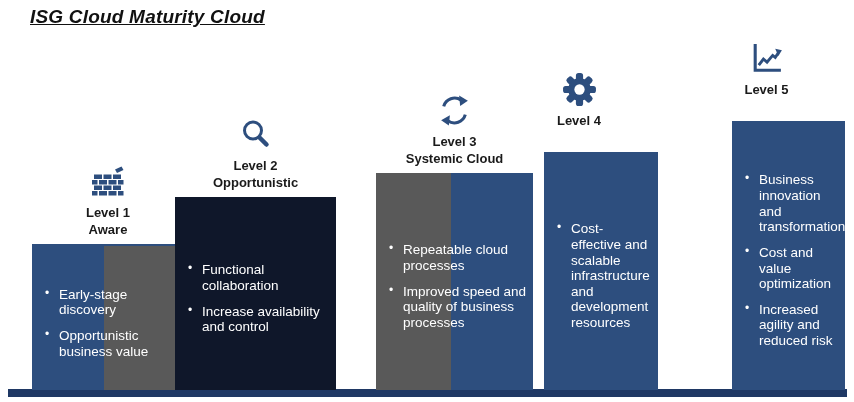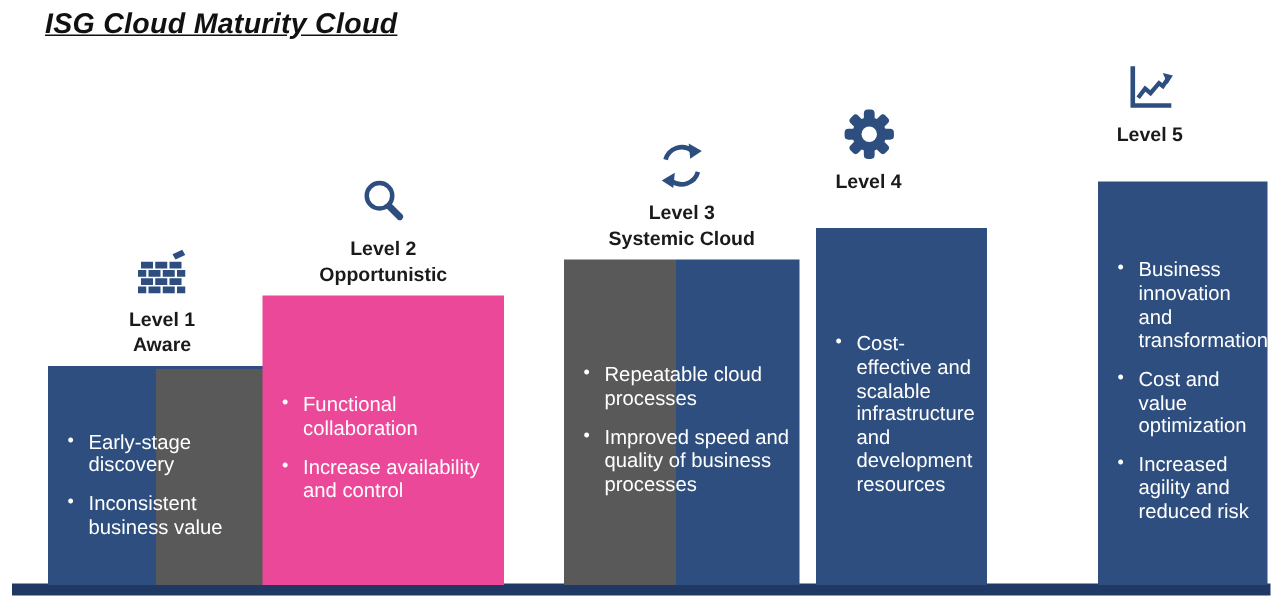--- a/index.html
+++ b/index.html
@@ -31,21 +31,21 @@
   .level-header{
     flex:0 0 auto;height:36px;margin-top:5px;margin-bottom:3px;
     text-align:center;font-size:13px;font-weight:700;color:#1a1a1a;line-height:1.3;
   }
   .level-header span{display:block;}
   .bar{
     flex:1 1 auto;display:flex;flex-direction:column;justify-content:center;
     padding:18px 6px 8px 12px;box-sizing:border-box;
   }
   .bar-blue{background:#2d4e7e;margin-left:44px;}
-  .bar-gray{background:#ec4899;}
+  .bar-gray{background:#0f172a;}
   .bar-split-blue-gray{
     background:linear-gradient(to right,#2d4e7e 0 47.5%,#595959 47.5% 100%);
     border-top:2px solid #2d4e7e;
   }
   .bar-split-gray-blue{
     background:linear-gradient(to right,#595959 0 47.5%,#2d4e7e 47.5% 100%);
   }
   ul.bullets{
     list-style:none;margin:0;padding:0;color:#ffffff;
     font-size:13.5px;line-height:1.16;
@@ -90,21 +90,21 @@
         </g>
       </svg>
     </div>
     <div class="level-header">
       <span>Level 1</span>
       <span>Aware</span>
     </div>
     <div class="bar bar-split-blue-gray">
       <ul class="bullets">
         <li>Early-stage discovery</li>
-        <li>Inconsistent business value</li>
+        <li>Opportunistic business value</li>
       </ul>
     </div>
   </div>
 
   <div class="level lv2">
     <div class="icon-wrap">
       <svg class="icon-svg" width="36" height="36" viewBox="0 0 36 36">
         <circle cx="15" cy="13.5" r="8.5" fill="none" stroke="#2d4e7e" stroke-width="3"></circle>
         <line x1="21.5" y1="20.5" x2="28.5" y2="27.5" stroke="#2d4e7e" stroke-width="4.5" stroke-linecap="round"></line>
       </svg>

